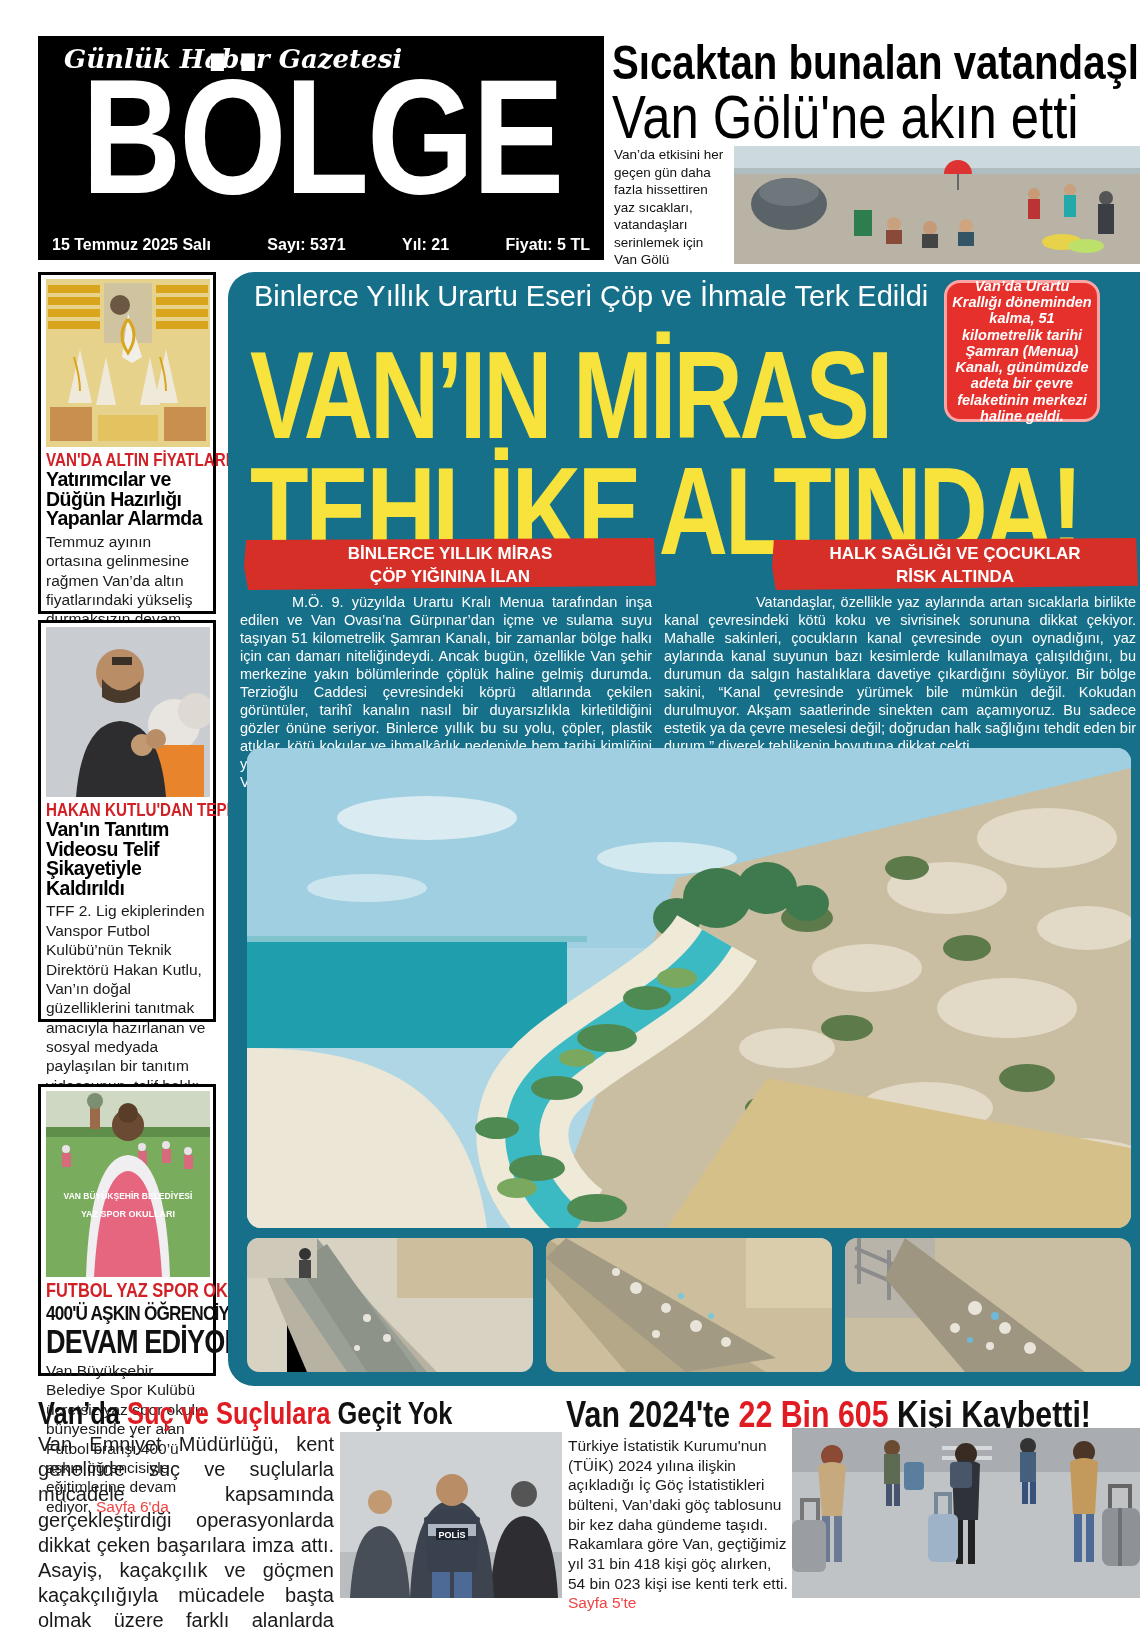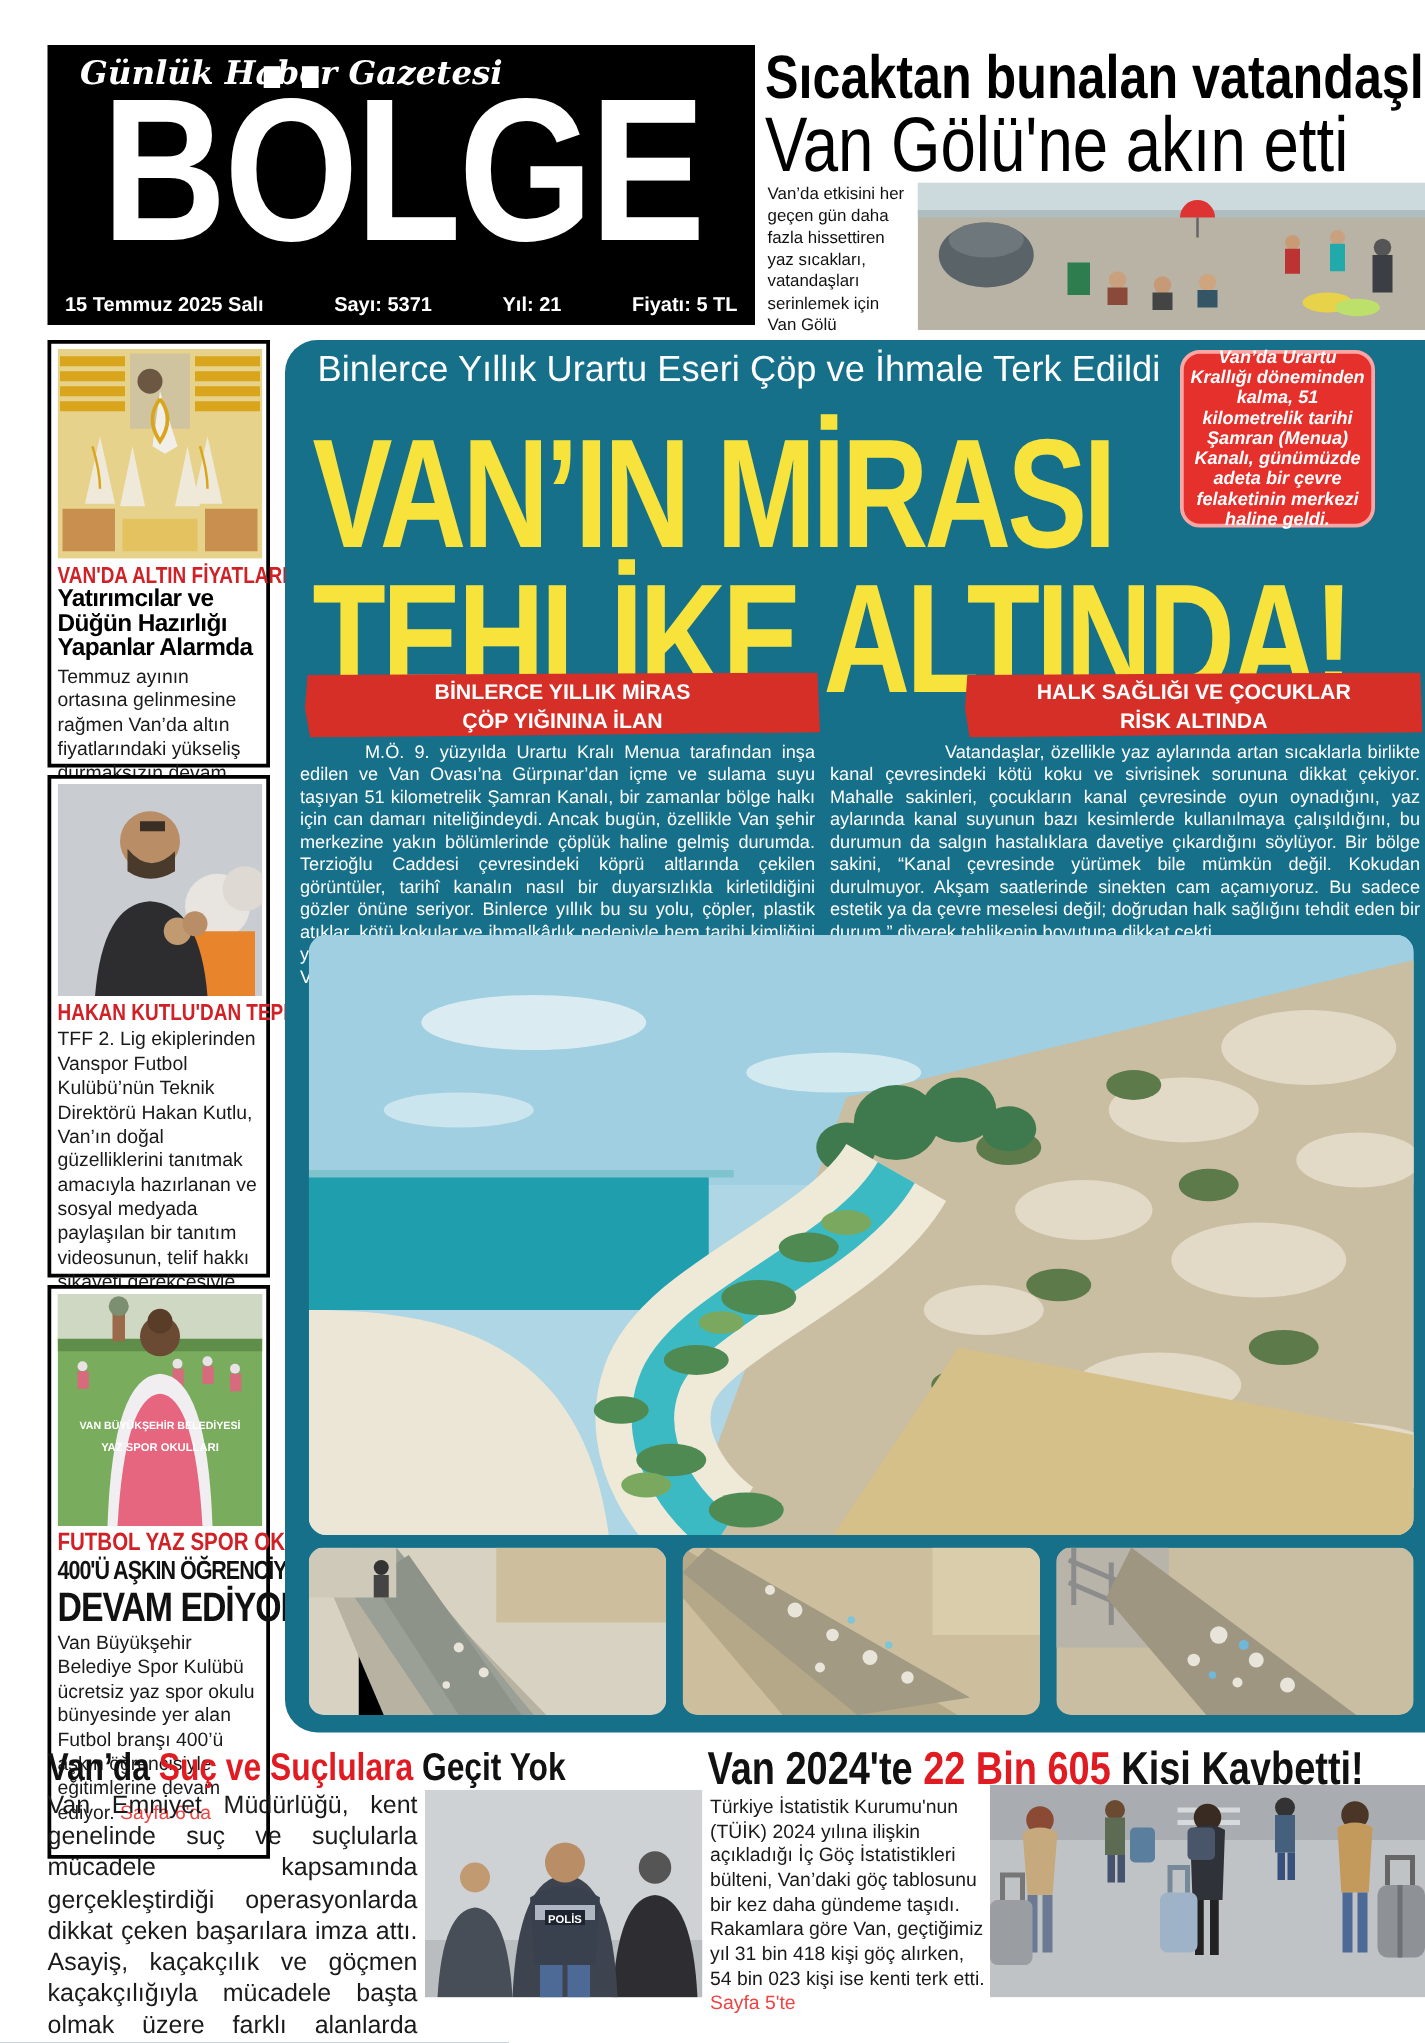--- a/index.html
+++ b/index.html
@@ -28,21 +28,21 @@
   .tl-h1{left:612px;top:38px;width:528px;font-weight:bold;font-size:49px;line-height:.98;color:#000;}
   .tl-h2{left:612px;top:86px;width:528px;font-weight:normal;font-size:62px;line-height:1;color:#000;}
   .tl-intro{left:614px;top:146px;width:112px;font-size:13.5px;line-height:1.3;color:#111;}
   .tl-ref{color:#e01b22;font-weight:bold;}
   .tl-photo{left:734px;top:146px;width:406px;height:118px;overflow:hidden;}
 
   
   .sbox{left:38px;width:178px;background:#fff;border:3px solid #000;box-sizing:border-box;padding:4px 5px;}
   .sb1{top:272px;height:342px;}
   .sb2{top:620px;height:402px;}
-  .sb3{top:1028px;height:459px;}
+  .sb3{top:1084px;height:292px;}
   .sb-photo{width:164px;overflow:hidden;display:block;}
   .kick{color:#d12026;font-weight:bold;font-size:18.5px;line-height:1.05;margin-top:3px;}
   .sb-title{color:#000;font-weight:bold;font-size:19.5px;line-height:1.0;margin-top:1px;letter-spacing:-.5px;}
   .sb-body{font-size:15.5px;line-height:1.25;margin-top:3px;color:#1a1a1a;}
   .pageref{color:#ef4444;font-weight:normal;}
   .sb3-t1{font-weight:bold;font-size:21px;letter-spacing:-1px;}
   .sb3-t2{font-weight:bold;font-size:33px;letter-spacing:-1px;line-height:1;}
 
   
   .teal{left:228px;top:272px;width:912px;height:1114px;background:#16708a;
@@ -207,20 +207,21 @@
           <circle cx="150" cy="84" r="18" fill="#ded9d2"></circle>
           <circle cx="74" cy="46" r="24" fill="#b98d66"></circle>
           <path d="M56 52 q18 22 38 2 l0 16 q-20 12 -38 0 z" fill="#4a3a2c"></path>
           <rect x="66" y="30" width="20" height="8" fill="#3a2f24"></rect>
           <path d="M30 170 q6 -74 44 -76 q40 2 46 76 z" fill="#2d2d30"></path>
           <circle cx="96" cy="118" r="11" fill="#c29a72"></circle>
           <circle cx="110" cy="112" r="10" fill="#b98d66"></circle>
         </svg>
       </figure>
       <div class="kick"><span class="cond">HAKAN KUTLU'DAN TEPKİ:</span></div>
+      <div class="sb-title">Van'ın Tanıtım Videosu Telif Şikayetiyle Kaldırıldı</div>
       <div class="sb-body">
         <span>TFF 2. Lig ekiplerinden Vanspor Futbol Kulübü’nün Teknik Direktörü Hakan Kutlu, Van’ın doğal güzelliklerini tanıtmak amacıyla hazırlanan ve sosyal medyada paylaşılan bir tanıtım videosunun, telif hakkı şikayeti gerekçesiyle Instagram’dan kaldırıldığını açıkladı. </span><span class="pageref">Sayfa 2'de</span>
       </div>
     </article>
 
     <article class="abs sbox sb3">
       <figure class="sb-photo" style="height:186px;margin:0">
         <svg width="164" height="186" viewBox="0 0 164 186" preserveAspectRatio="none">
           <rect width="164" height="186" fill="#79ac5c"></rect>
           <rect width="164" height="40" fill="#cfd8c2"></rect>

